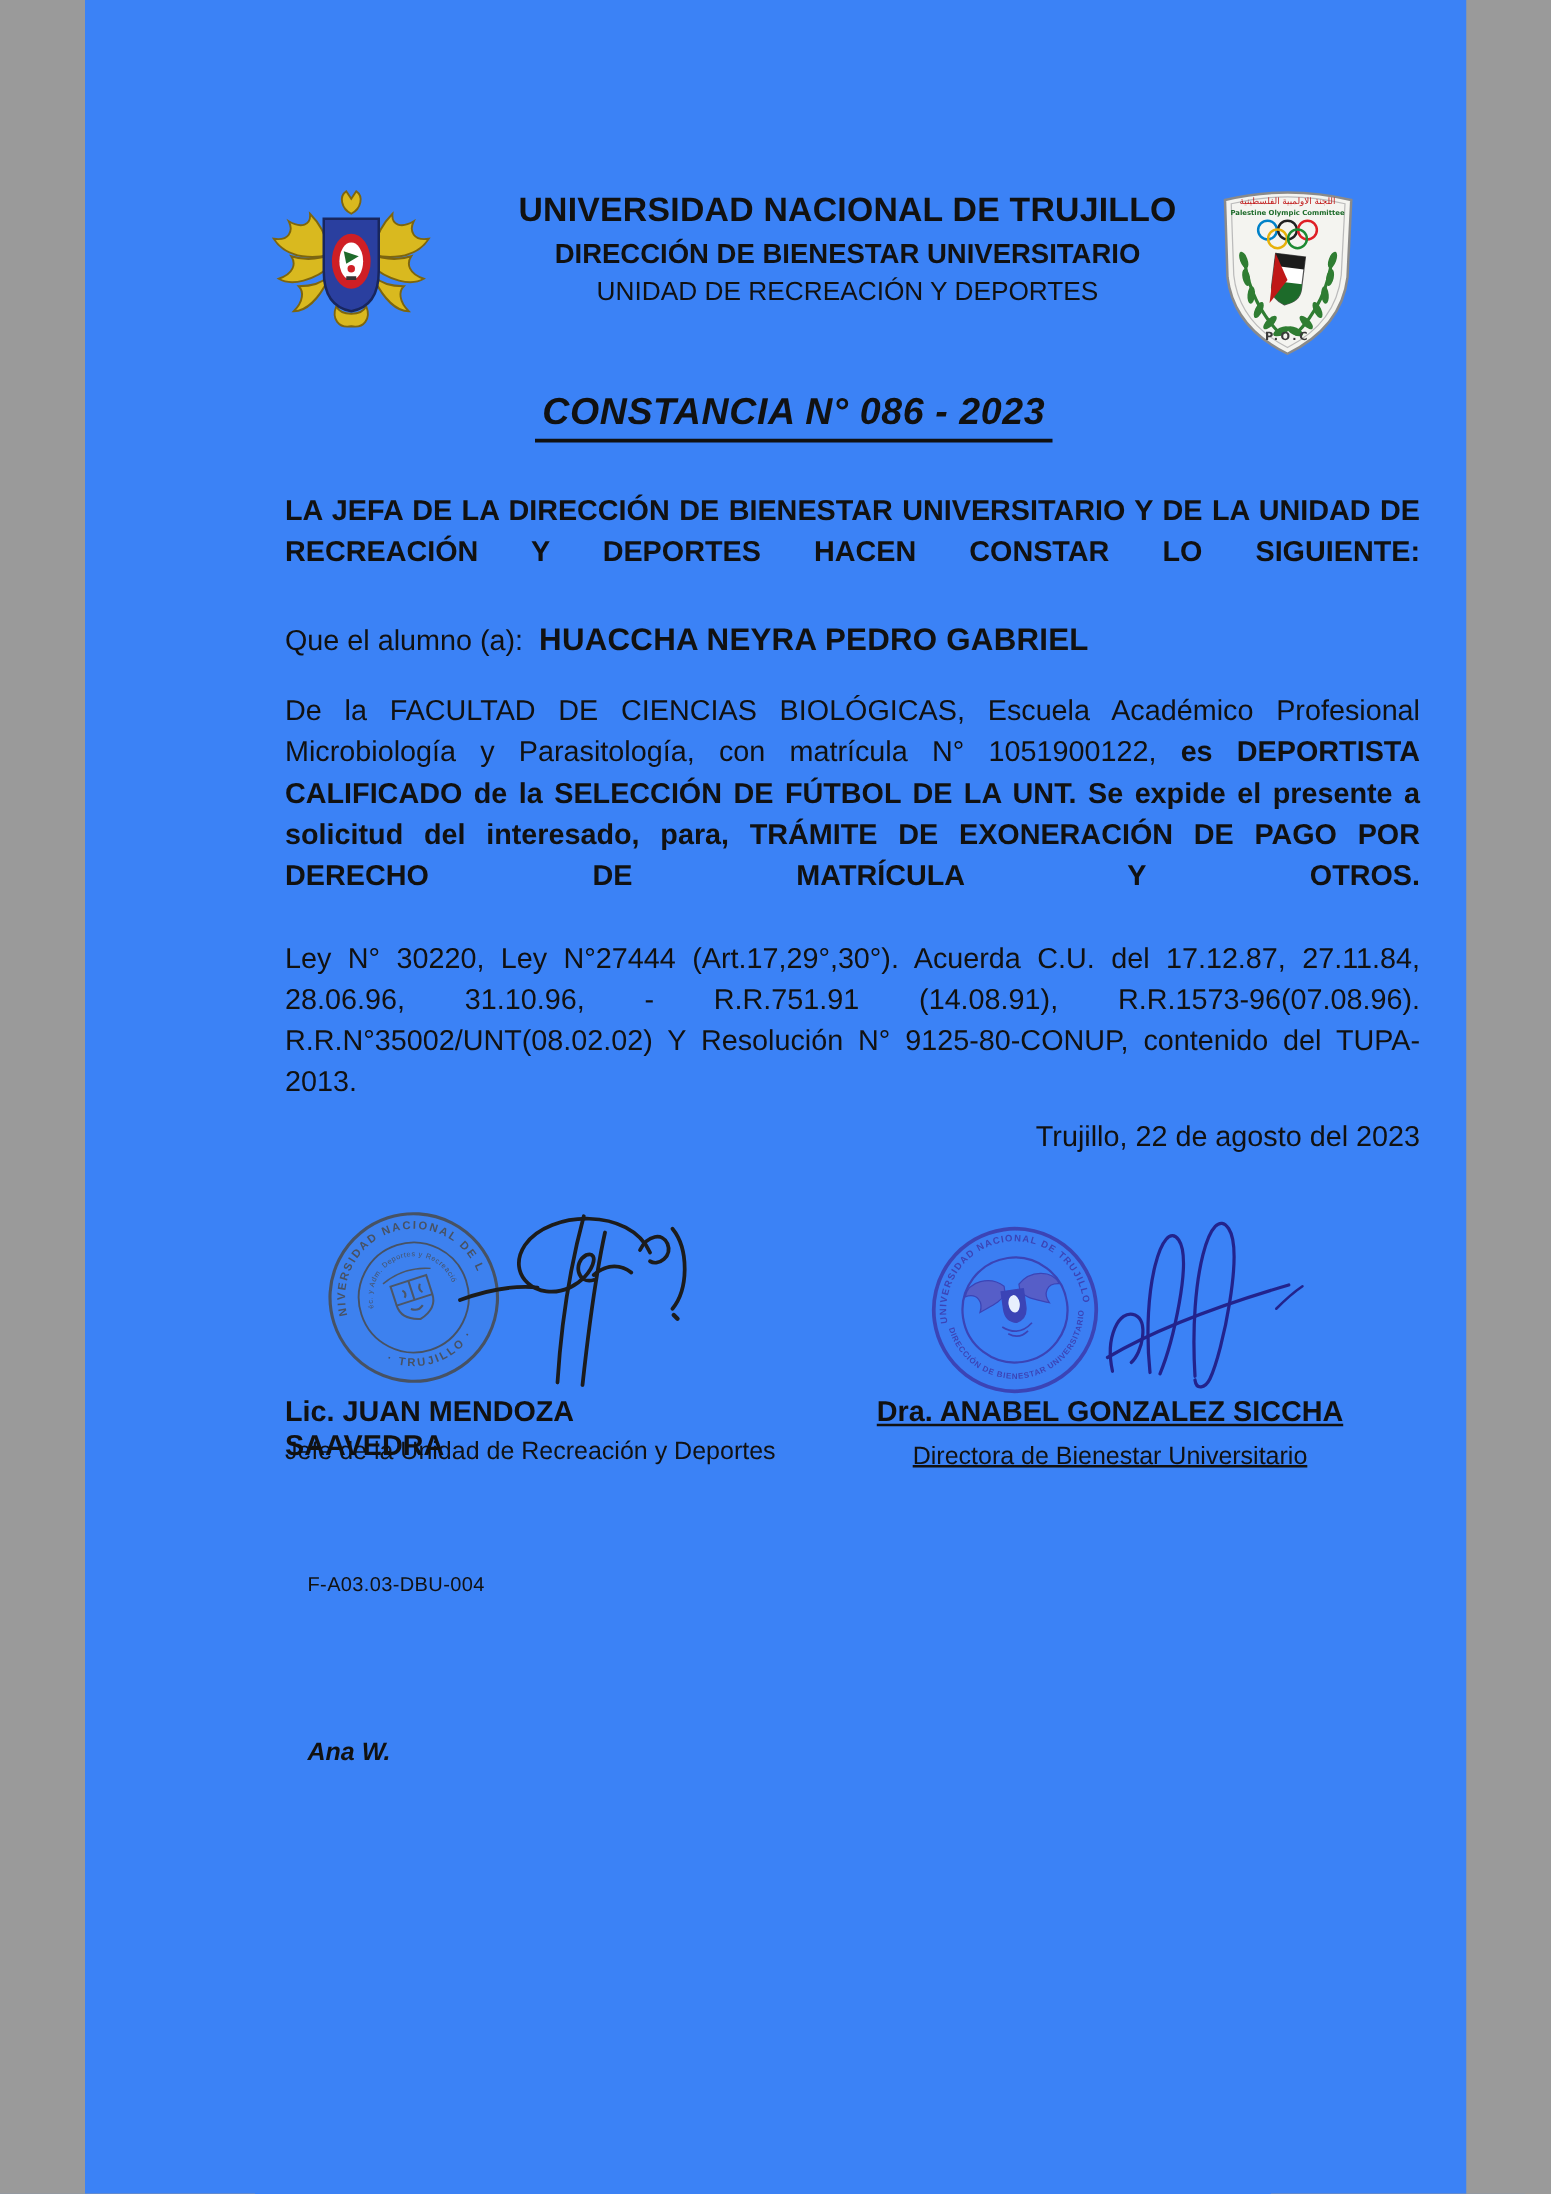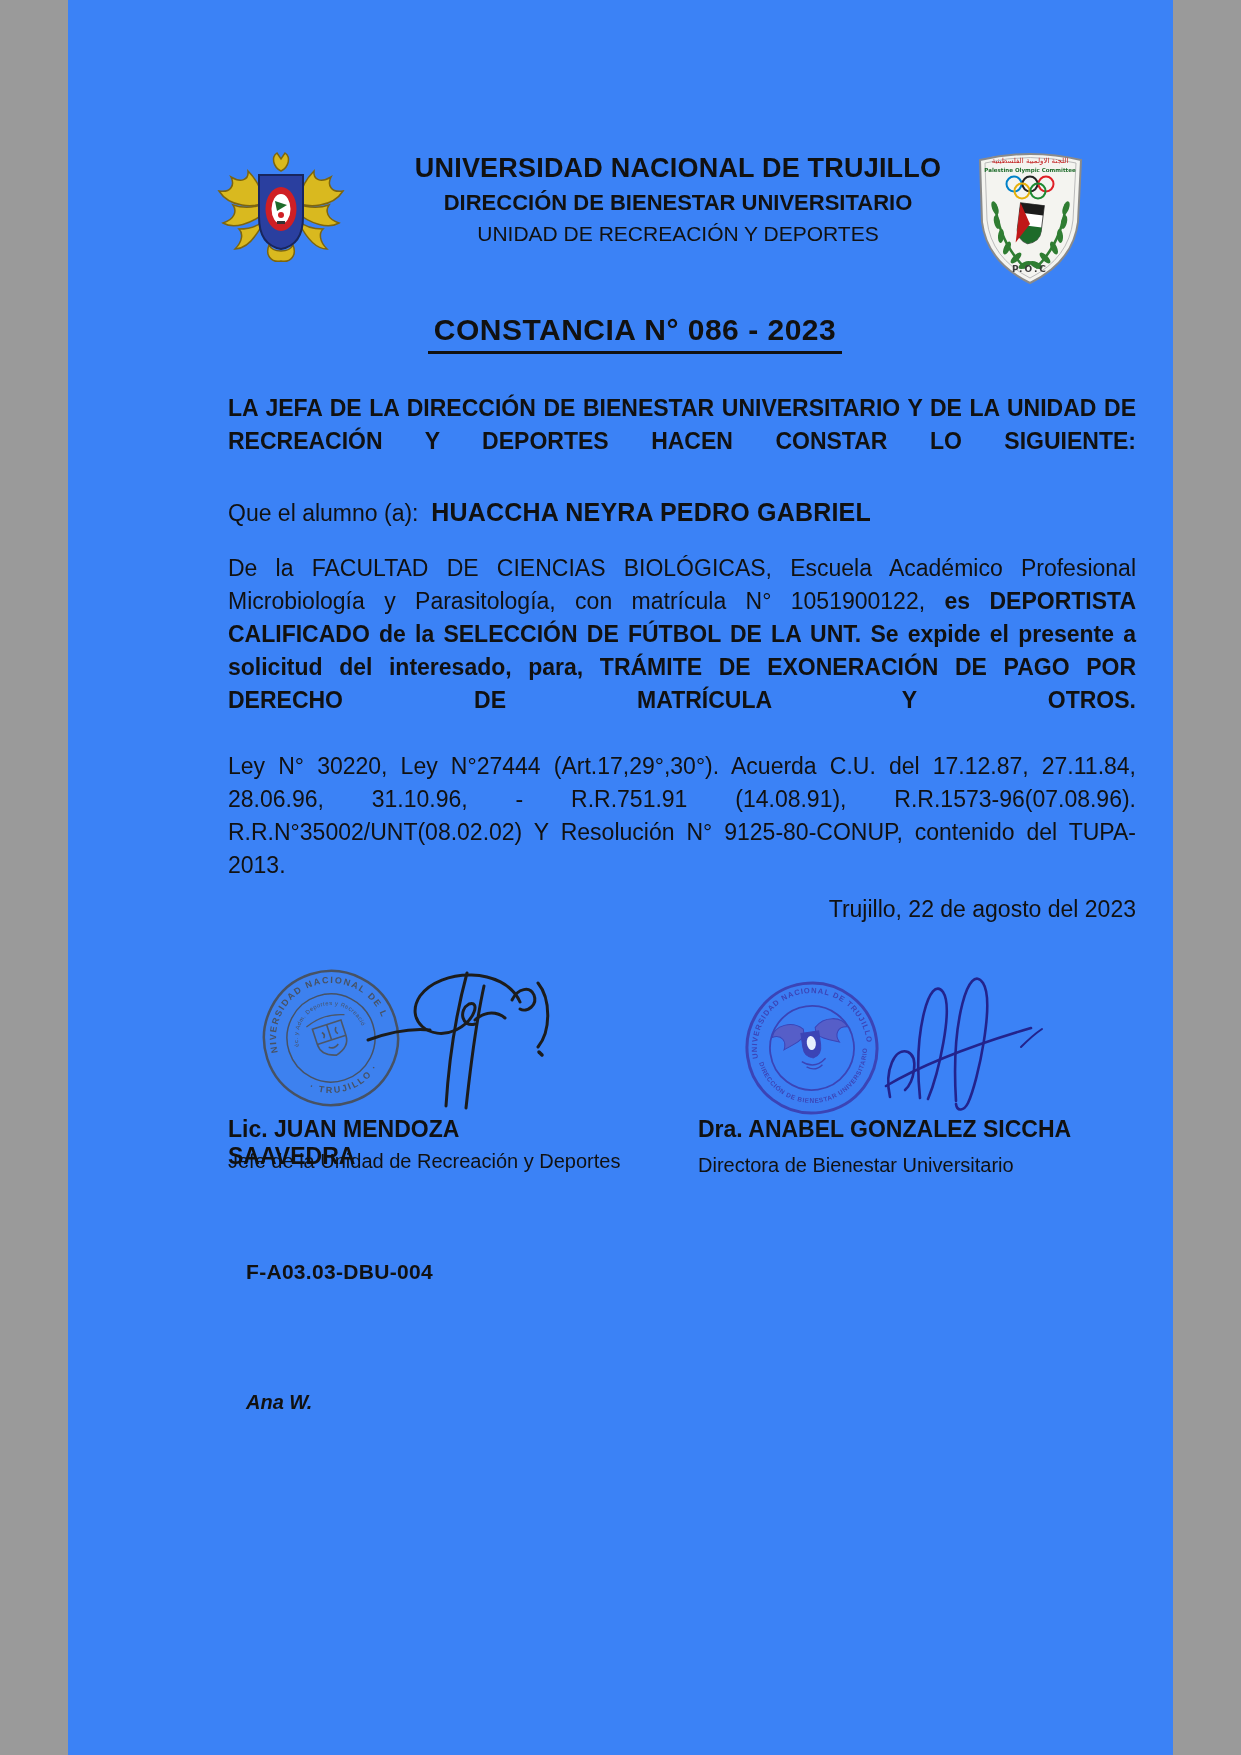--- a/index.html
+++ b/index.html
@@ -13,43 +13,43 @@
 
   
   .hdr-text { left:260px; top:150px; width:700px; text-align:center; }
   .hdr-l1 { font-size:27px; font-weight:bold; line-height:36px; letter-spacing:.2px; }
   .hdr-l2 { font-size:22px; font-weight:bold; line-height:33px; }
   .hdr-l3 { font-size:21px; font-weight:normal; line-height:30px; }
 
   .doc-title-wrap { left:0; top:313px; width:1134px; text-align:center; }
   .doc-title {
     display:inline-block; font-size:30px; font-weight:bold; letter-spacing:.5px;
-    border-bottom:3px solid #111; padding:0 6px 4px 6px;
+    border-bottom:3px solid #111; padding:0 6px 4px 6px;font-style:italic;
   }
 
   
   .col { left:160px; width:908px; }
   .jus { text-align:justify; }
   .jus:after { content:""; display:inline-block; width:100%; }
   p.body-p { font-size:23px; line-height:33px; }
   .b { font-weight:bold; }
   .intro { top:392px; font-weight:bold; }
   .student { top:496px; font-size:23px; line-height:33px; }
   .student .name { font-size:25px; font-weight:bold; letter-spacing:.2px; }
   .detail { top:540px;margin-top:12px; }
   .dateline { top:896px; text-align:right; font-size:23px; }
 
   
   .sig-left-name  { left:160px; top:1116px; width:360px; font-size:23px; font-weight:bold; }
   .sig-left-title { left:160px; top:1150px; width:420px; font-size:20px; }
-  .sig-right-block{ left:630px; top:1116px; width:380px; text-align:left; }
+  .sig-right-block{ left:630px; top:1116px; width:380px; text-align:center;text-decoration:underline; }
   .sig-right-name { font-size:23px; font-weight:bold; }
   .sig-right-title{ font-size:20px; margin-top:11px; }
 
-  .form-code { left:178px; top:1260px; font-size:21px; font-weight:bold; letter-spacing:.3px; }
+  .form-code { left:178px; top:1260px; font-size:16px; font-weight:normal; letter-spacing:.3px; }
   .initials  { left:178px; top:1391px; font-size:20px; font-weight:bold; font-style:italic;text-align:center; }
 
   svg { display:block; }
   .sig-layer text { font-family:"Liberation Sans", sans-serif; }
   .poc-logo text { font-family:"DejaVu Sans", sans-serif; }
 </style>
 </head>
 <body>
 
 <div class="page">

